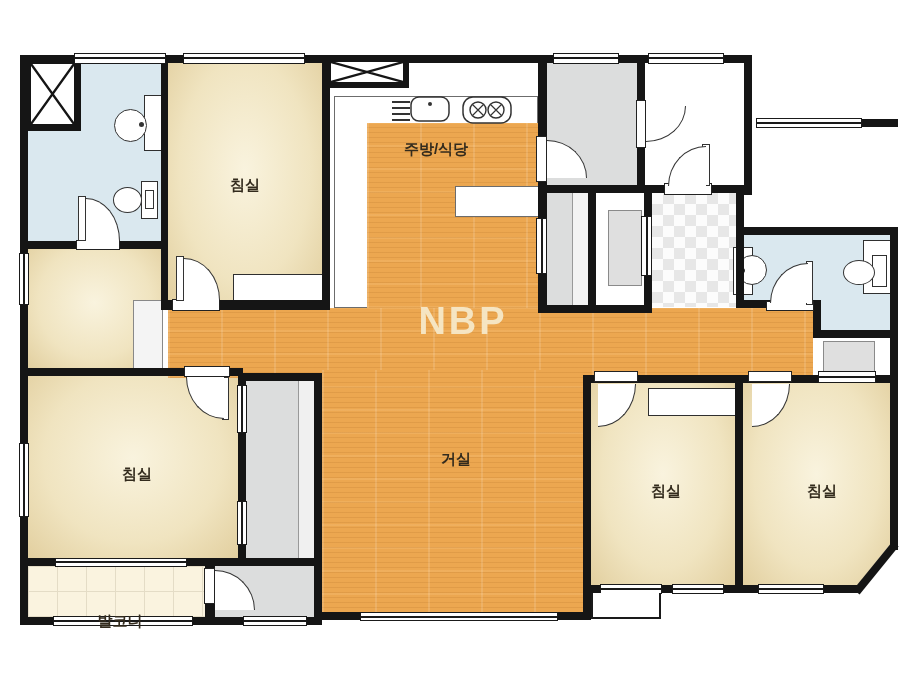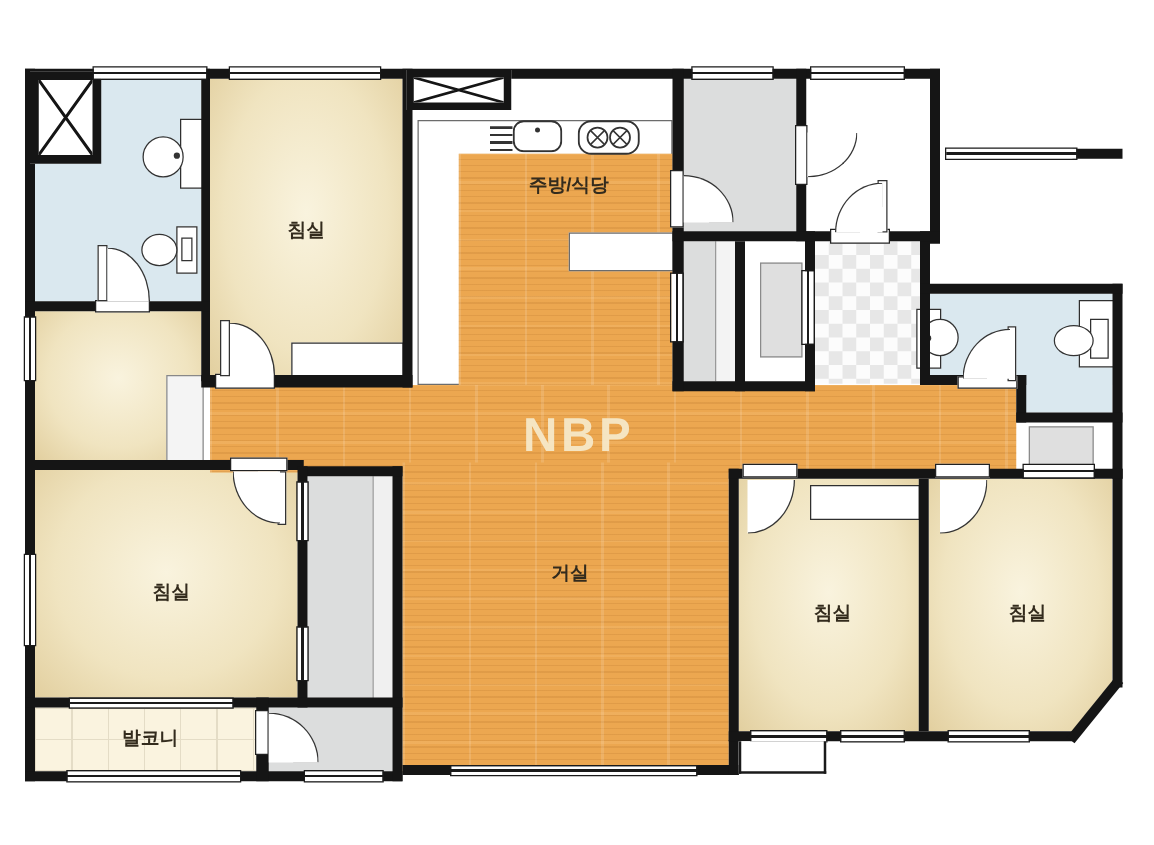--- a/index.html
+++ b/index.html
@@ -203,21 +203,21 @@
 
   <div class="sill" style="left:594px;top:371px;width:44px;height:11px"></div>
   <div class="arc br" style="left:598px;top:384px;width:38px;height:43px"></div>
 
   <div class="sill" style="left:748px;top:371px;width:44px;height:11px"></div>
   <div class="arc br" style="left:752px;top:384px;width:38px;height:43px"></div>
 
   <div class="bay" style="left:591px;top:593px;width:70px;height:26px"></div>
 
   <div class="lbl" style="left:195px;top:176px;width:100px">침실</div>
-  <div class="lbl" style="left:405px;top:140px;width:100px">주방/식당</div>
+  <div class="lbl" style="left:386px;top:140px;width:100px">주방/식당</div>
   <div class="lbl" style="left:87px;top:465px;width:100px">침실</div>
   <div class="lbl" style="left:406px;top:450px;width:100px">거실</div>
   <div class="lbl" style="left:616px;top:482px;width:100px">침실</div>
   <div class="lbl" style="left:772px;top:482px;width:100px">침실</div>
-  <div class="lbl" style="left:70px;top:582px;width:100px">발코니</div>
-  <div class="wm" style="left:393px;top:328px;width:140px">NBP</div>
+  <div class="lbl" style="left:70px;top:612px;width:100px">발코니</div>
+  <div class="wm" style="left:393px;top:300px;width:140px">NBP</div>
 
 </div>
 
 </body></html>

